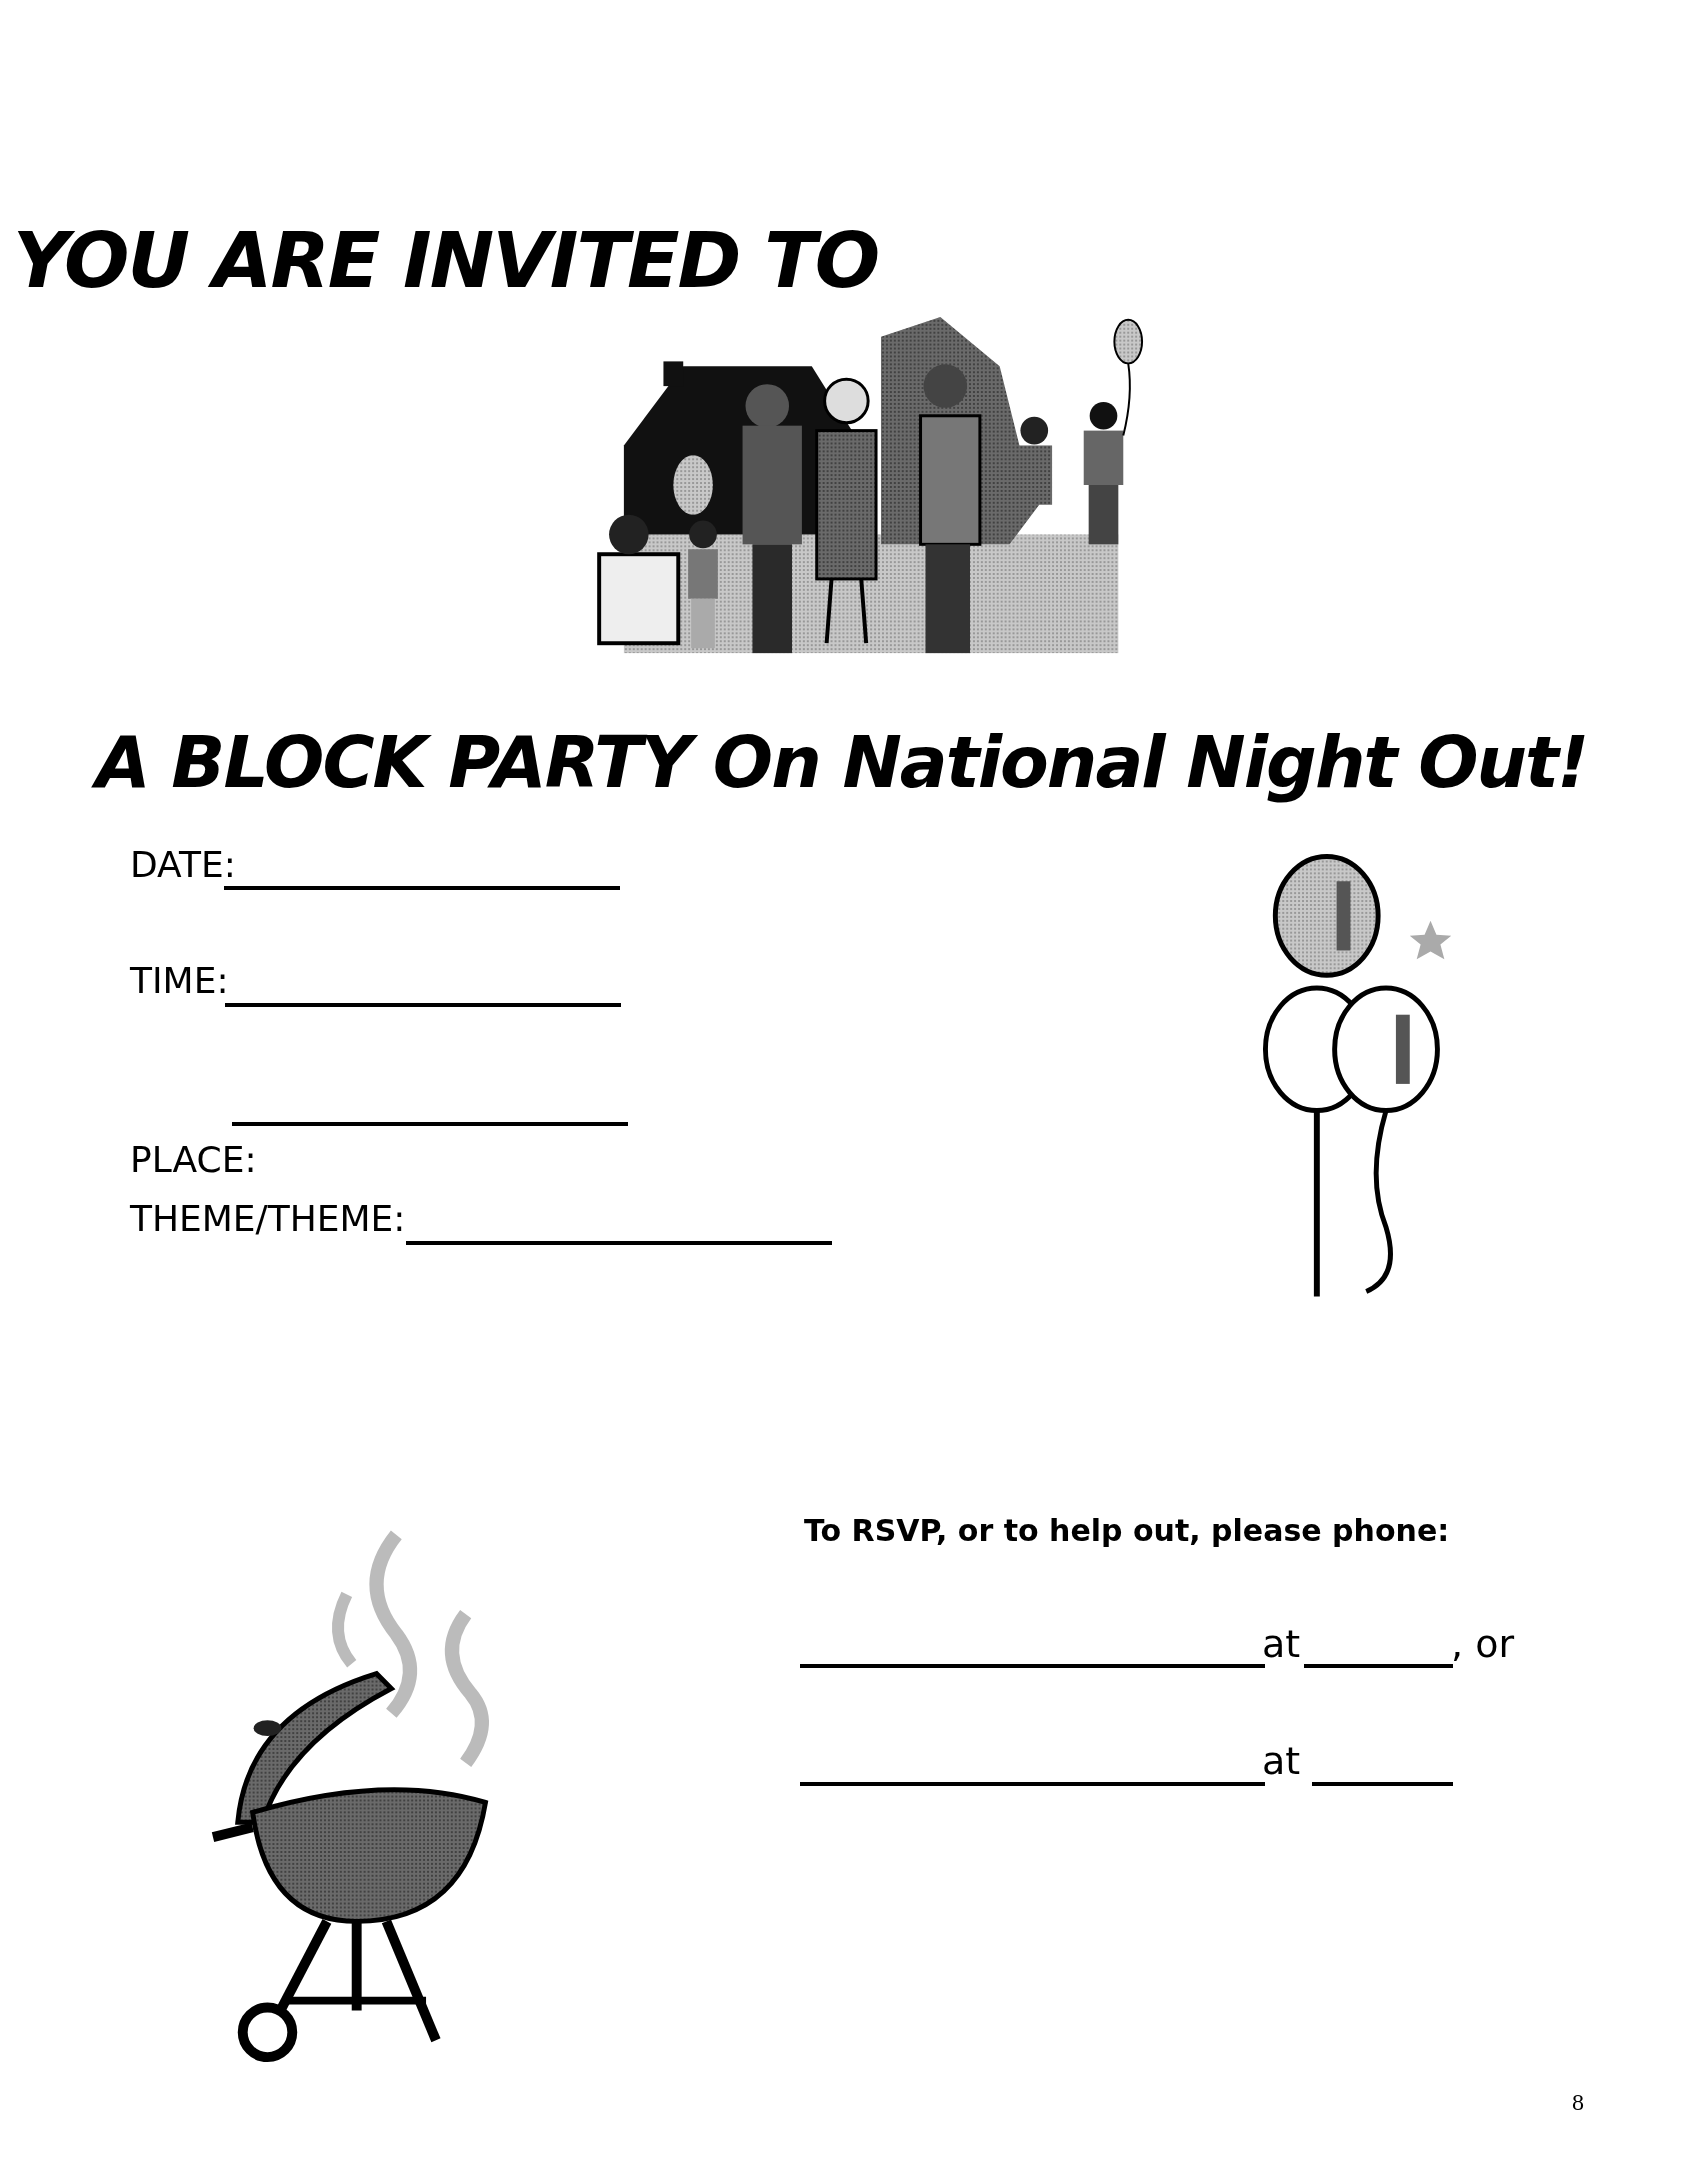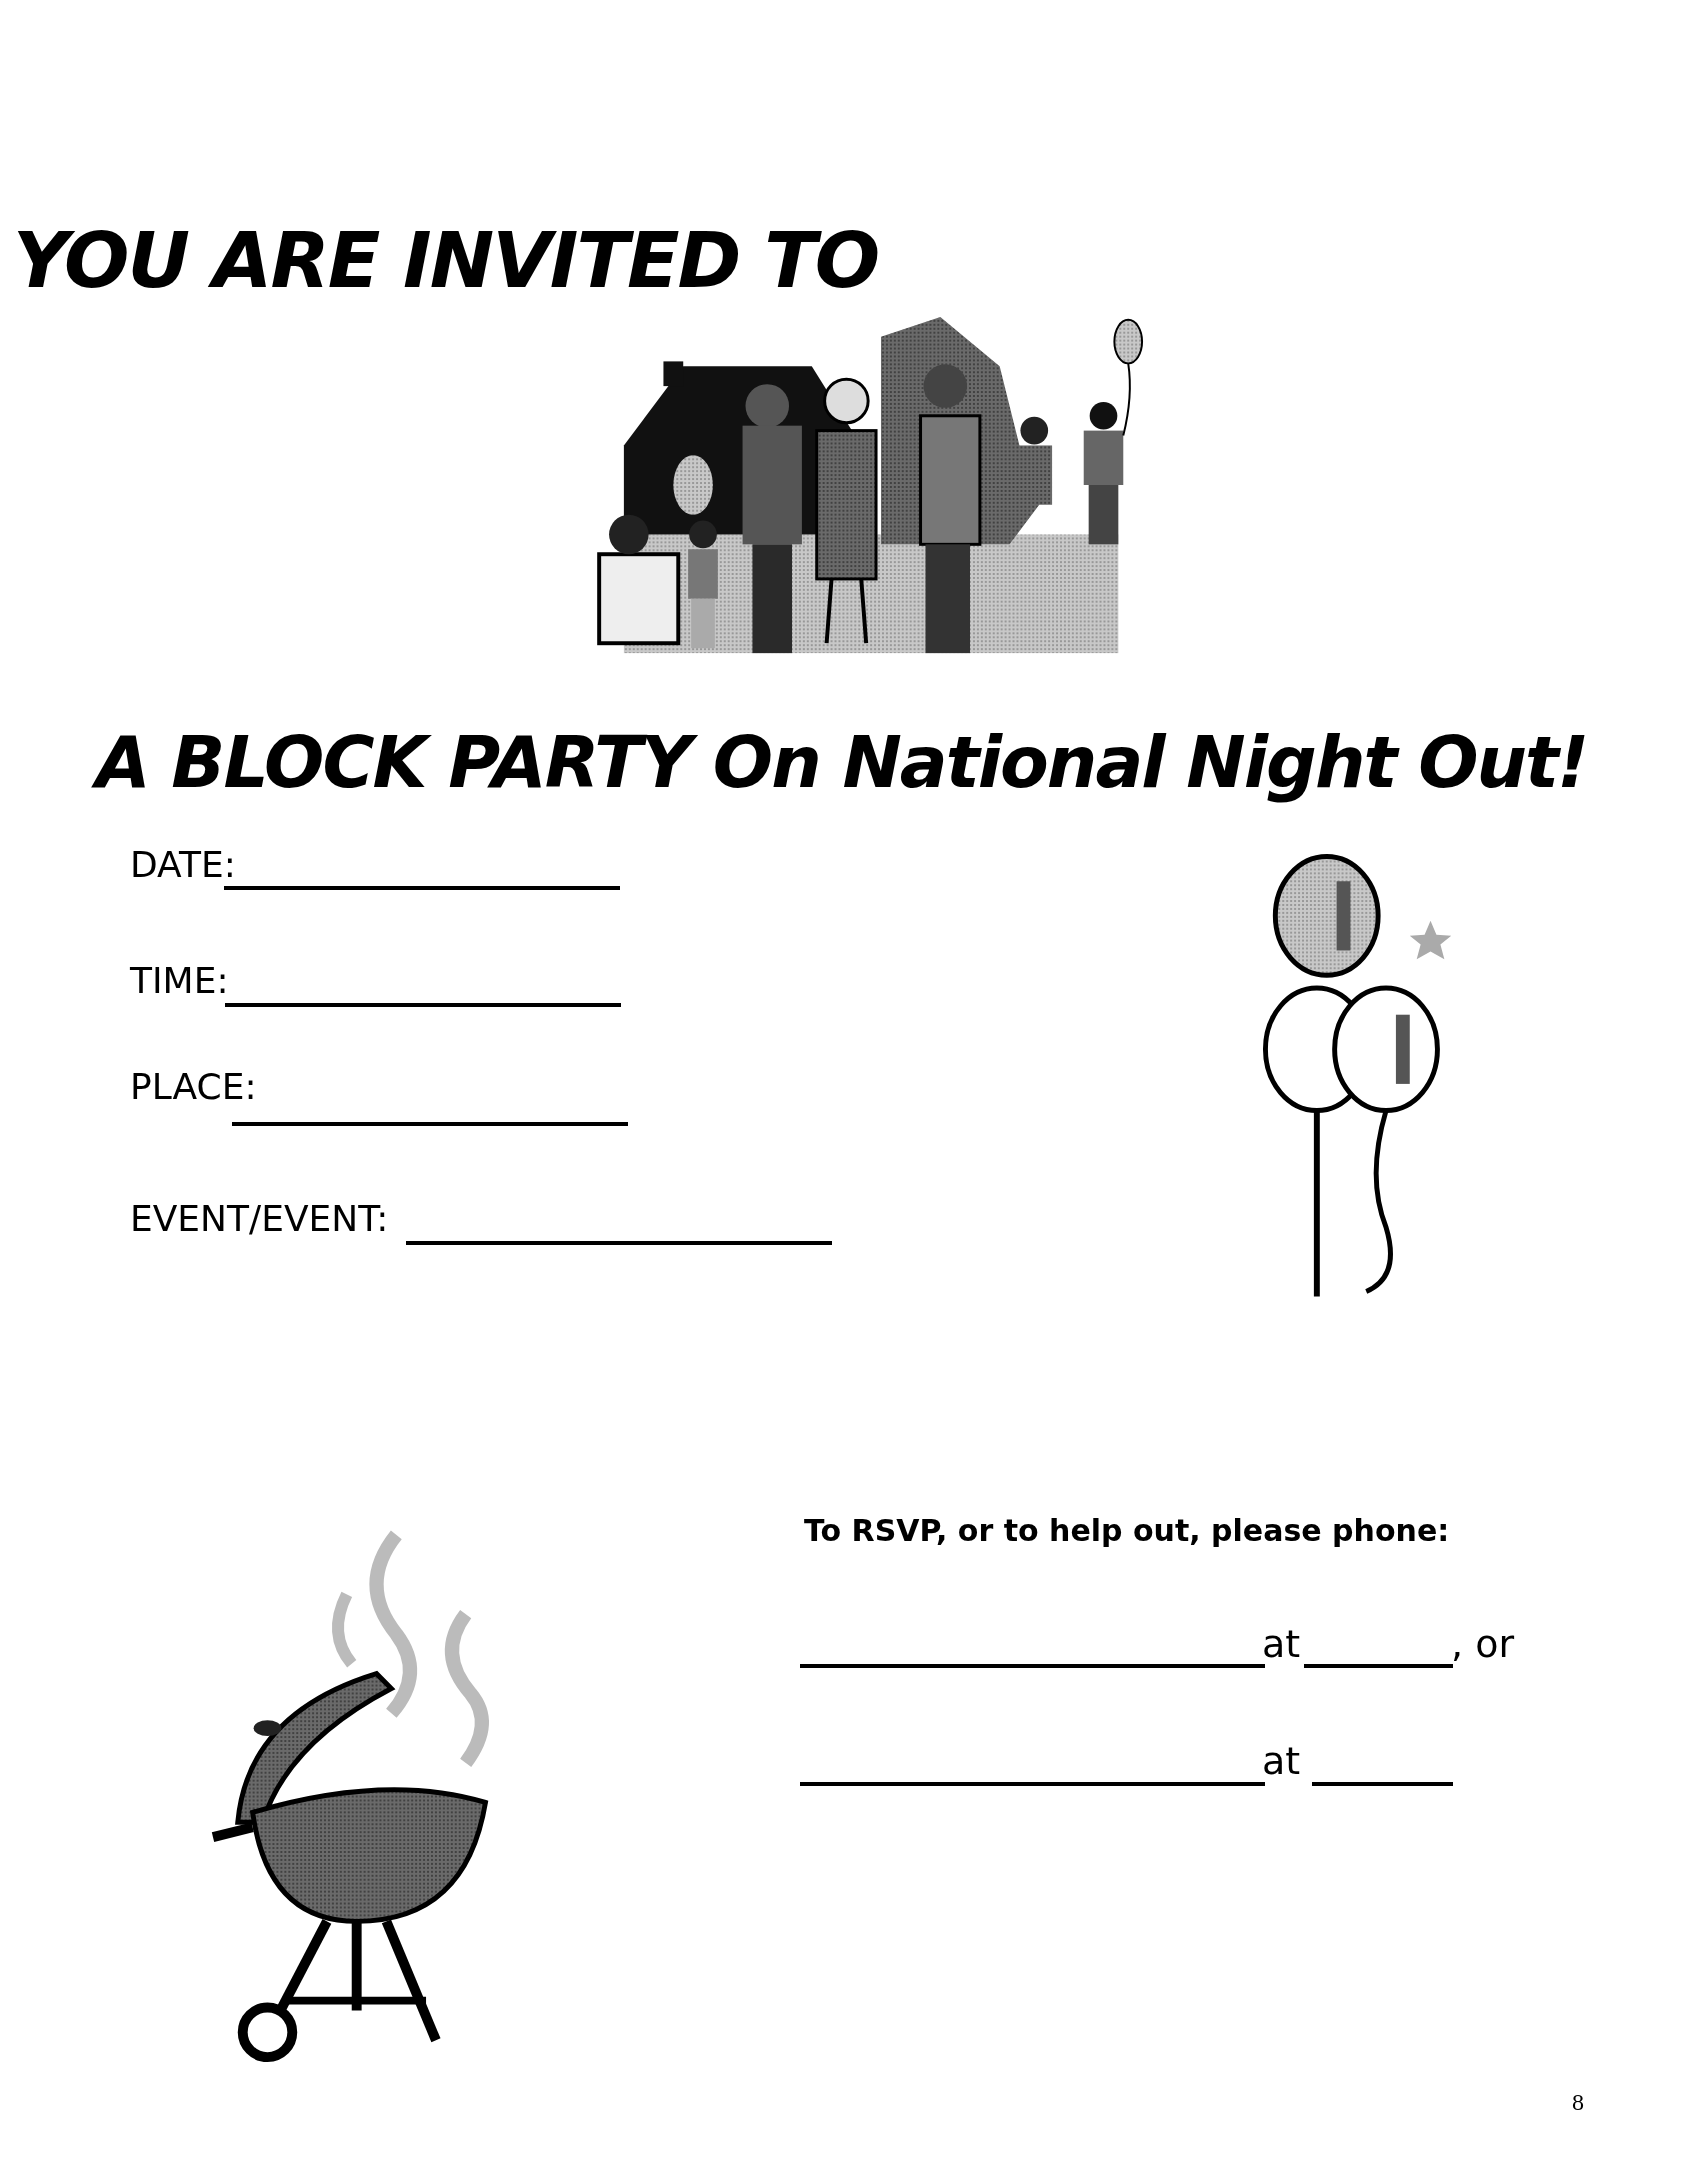--- a/index.html
+++ b/index.html
@@ -59,24 +59,24 @@
 </svg>
 
 <div class="abs title2">A BLOCK PARTY On National Night Out!</div>
 
 <div class="abs field-label" style="top:844px;">DATE:</div>
 <div class="line" style="left:224px; top:886px; width:396px;"></div>
 
 <div class="abs field-label" style="top:960px;">TIME:</div>
 <div class="line" style="left:225px; top:1003px; width:396px;"></div>
 
-<div class="abs field-label" style="top:1066px;">PLACE:</div>
+<div class="abs field-label" style="top:1139px;">PLACE:</div>
 <div class="line" style="left:232px; top:1122px; width:396px;"></div>
 
-<div class="abs field-label" style="top:1198px;">EVENT/EVENT:</div>
+<div class="abs field-label" style="top:1198px;">THEME/THEME:</div>
 <div class="line" style="left:406px; top:1241px; width:426px;"></div>
 
 <svg class="abs" style="left:1218px; top:851px;" width="257" height="535" viewBox="0 0 260 540">
   <ellipse cx="110" cy="65" rx="52" ry="60" fill="url(#dots)" stroke="#000" stroke-width="5"></ellipse>
   <ellipse cx="100" cy="200" rx="52" ry="62" fill="#fff" stroke="#000" stroke-width="5"></ellipse>
   <ellipse cx="170" cy="200" rx="52" ry="62" fill="#fff" stroke="#000" stroke-width="5"></ellipse>
   <rect x="120" y="30" width="14" height="70" fill="#555"></rect>
   <rect x="180" y="165" width="14" height="70" fill="#555"></rect>
   <path d="M100 262 L100 450" stroke="#000" stroke-width="6"></path>
   <path d="M170 262 Q150 330 170 380 Q185 430 150 445" stroke="#000" stroke-width="5" fill="none"></path>

